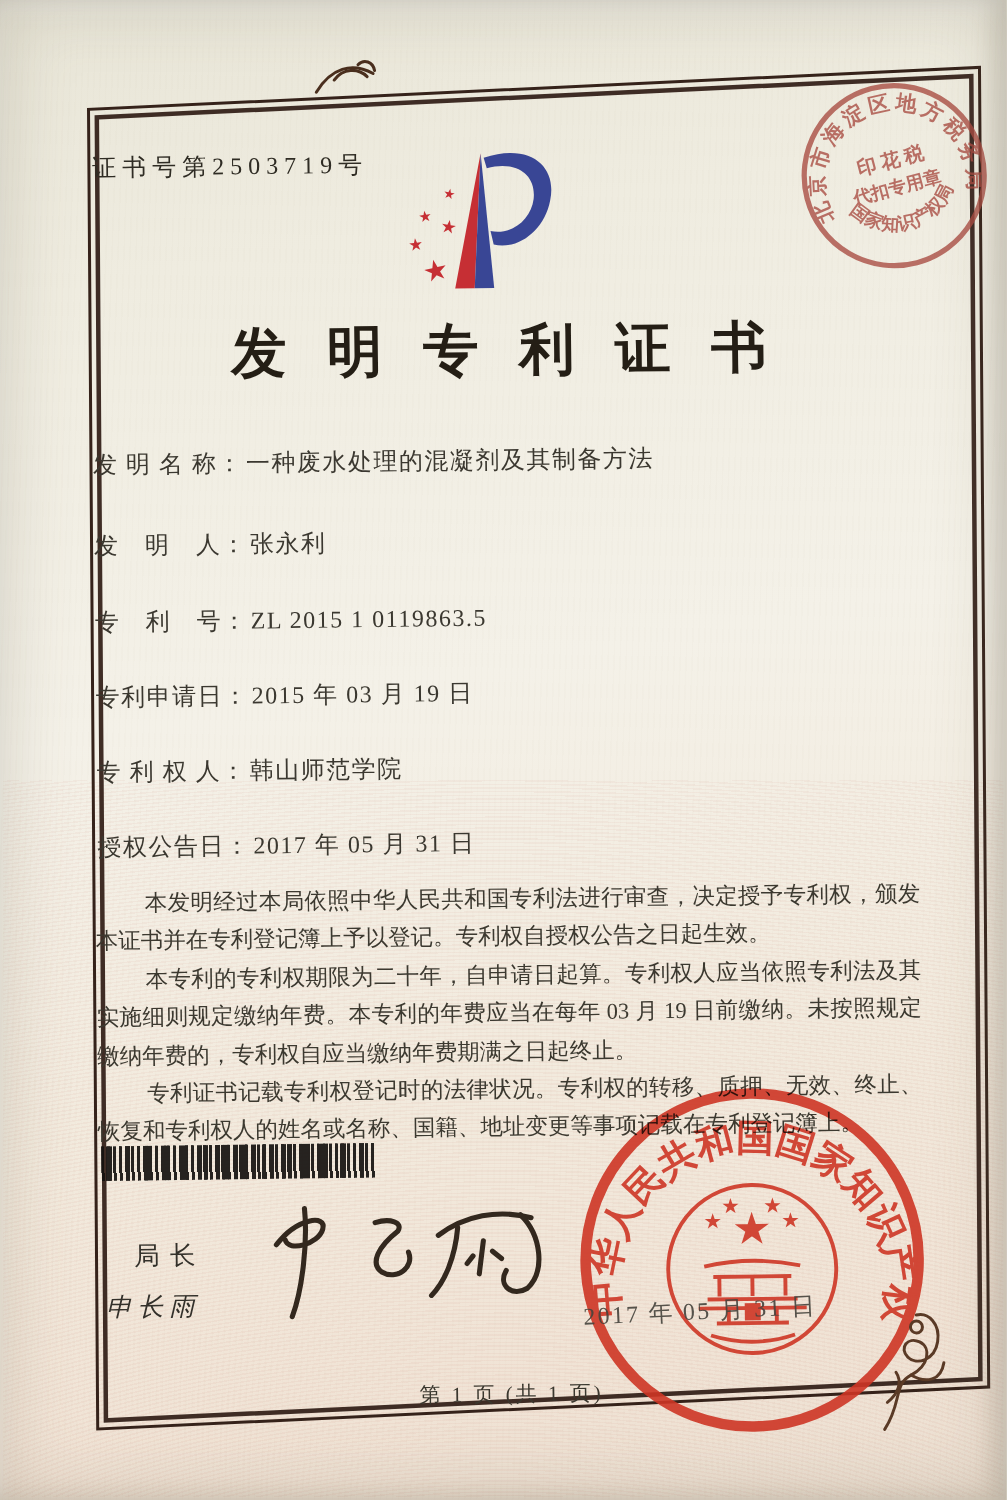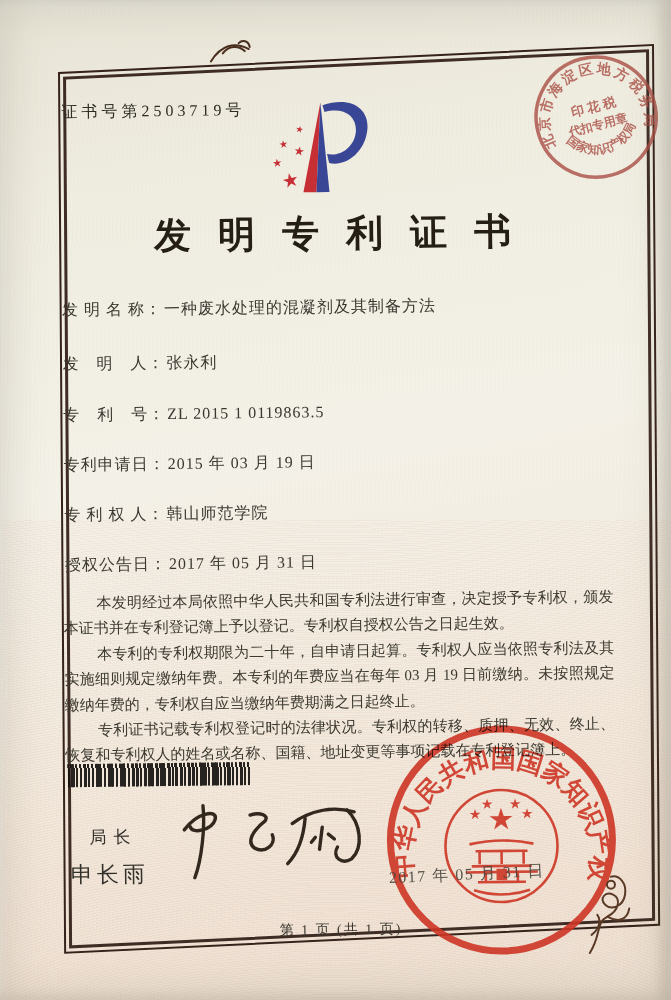--- a/index.html
+++ b/index.html
@@ -26,21 +26,21 @@
   .flabel{margin-right:2px;}
   .paras{position:absolute;left:62px;top:588px;width:550px;font-size:15px;line-height:25.4px;
     color:#3c3930;text-align:justify;}
   .paras p{margin:0;text-indent:2.2em;}
   .barcode{position:absolute;left:64px;top:761px;width:183px;height:23px;opacity:.92;
     background:
       repeating-linear-gradient(90deg,#151210 0 2px,rgba(0,0,0,0) 2px 4px),
       repeating-linear-gradient(90deg,#151210 0 1px,rgba(0,0,0,0) 1px 6px),
       repeating-linear-gradient(90deg,rgba(0,0,0,0) 0 3px,#151210 3px 6px,rgba(0,0,0,0) 6px 13px);}
   .signer-title{position:absolute;left:85px;top:823px;font-size:17px;letter-spacing:7px;color:#33302a;}
-  .signer-name{position:absolute;left:66px;top:857px;font-size:22px;letter-spacing:4px;color:#33302a;}
+  .signer-name{position:absolute;left:66px;top:857px;font-size:17px;letter-spacing:4px;color:#33302a;font-style:italic;}
   .signature{position:absolute;left:160px;top:796px;}
   .seal{position:absolute;left:377px;top:722px;color:#cd3524;opacity:.9;mix-blend-mode:multiply;}
   .seal-date{position:absolute;left:384px;top:866px;font-size:16px;letter-spacing:1.5px;color:#45433c;
     transform:rotate(-2deg);opacity:.9;}
   .footer{position:absolute;left:0;right:0;top:921px;text-align:center;font-size:14px;letter-spacing:2px;color:#3a372e;}
   .tax-stamp{position:absolute;left:536px;top:54px;color:#a84a40;opacity:.78;mix-blend-mode:multiply;
     transform:rotate(-14deg);}
   .orn-corner{position:absolute;left:576px;top:866px;}
   .orn-top{position:absolute;left:214px;top:36px;}
   svg text{font-family:"DejaVu Sans","Liberation Sans",sans-serif;}

